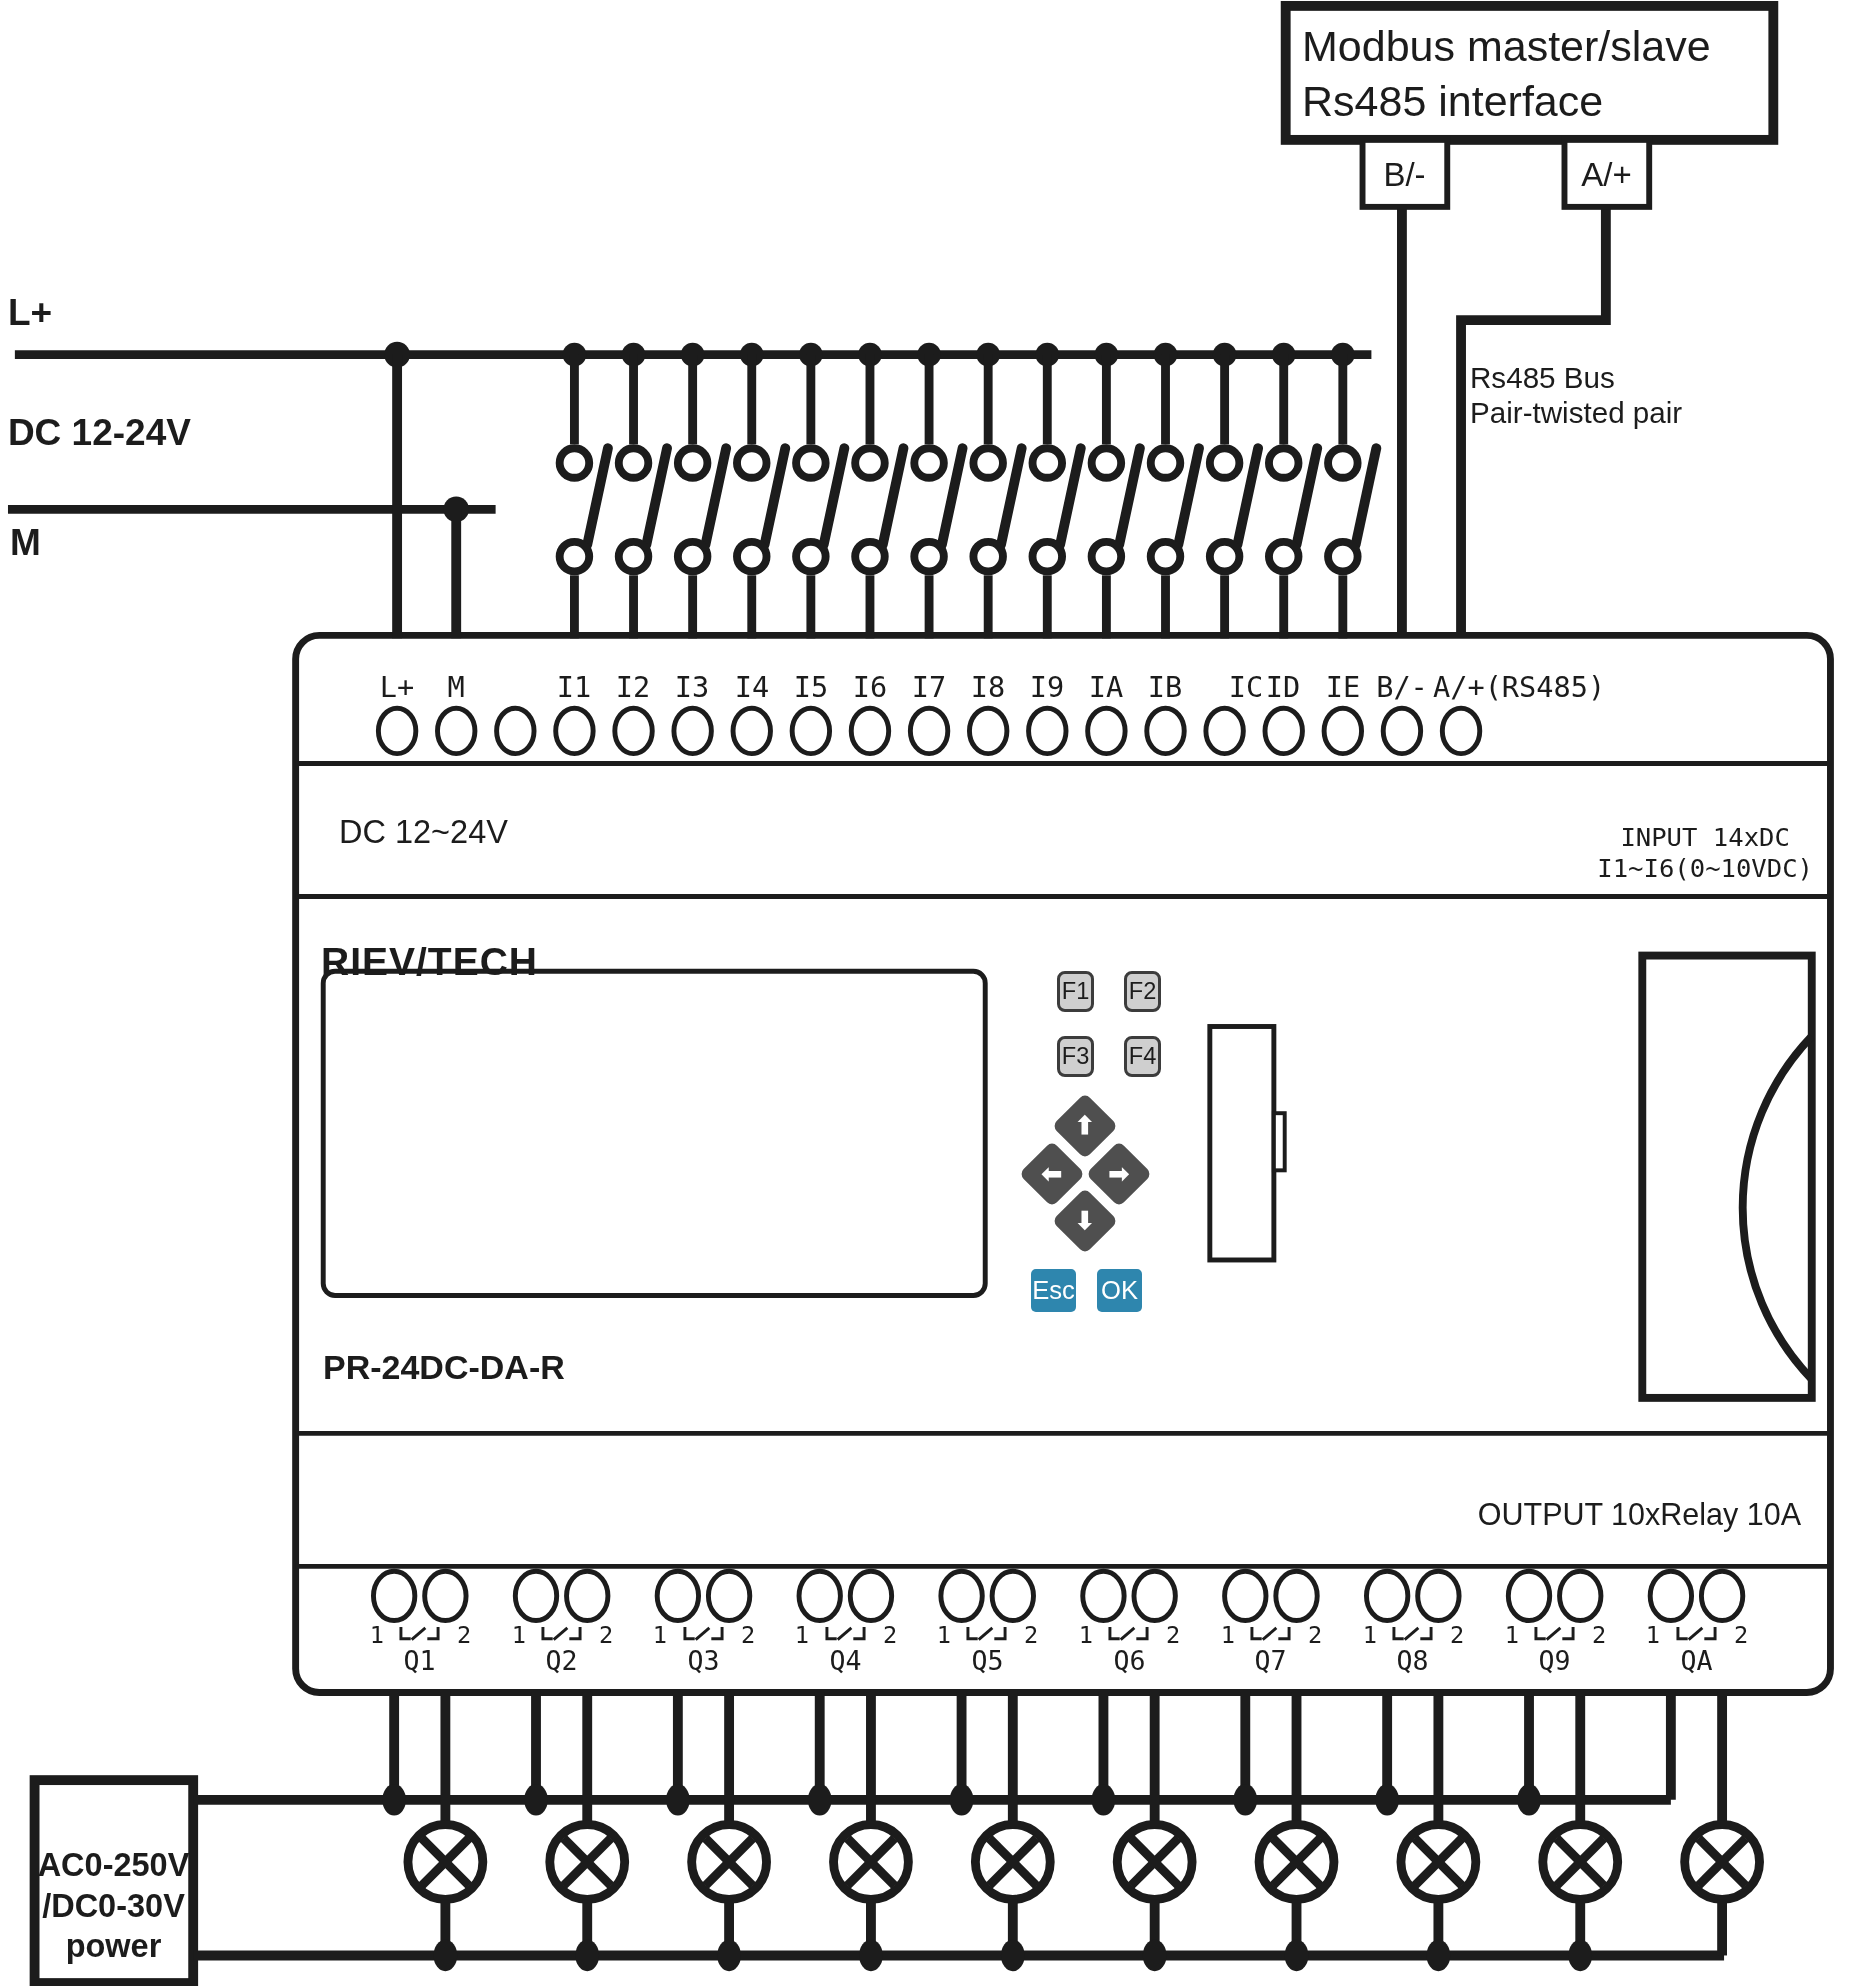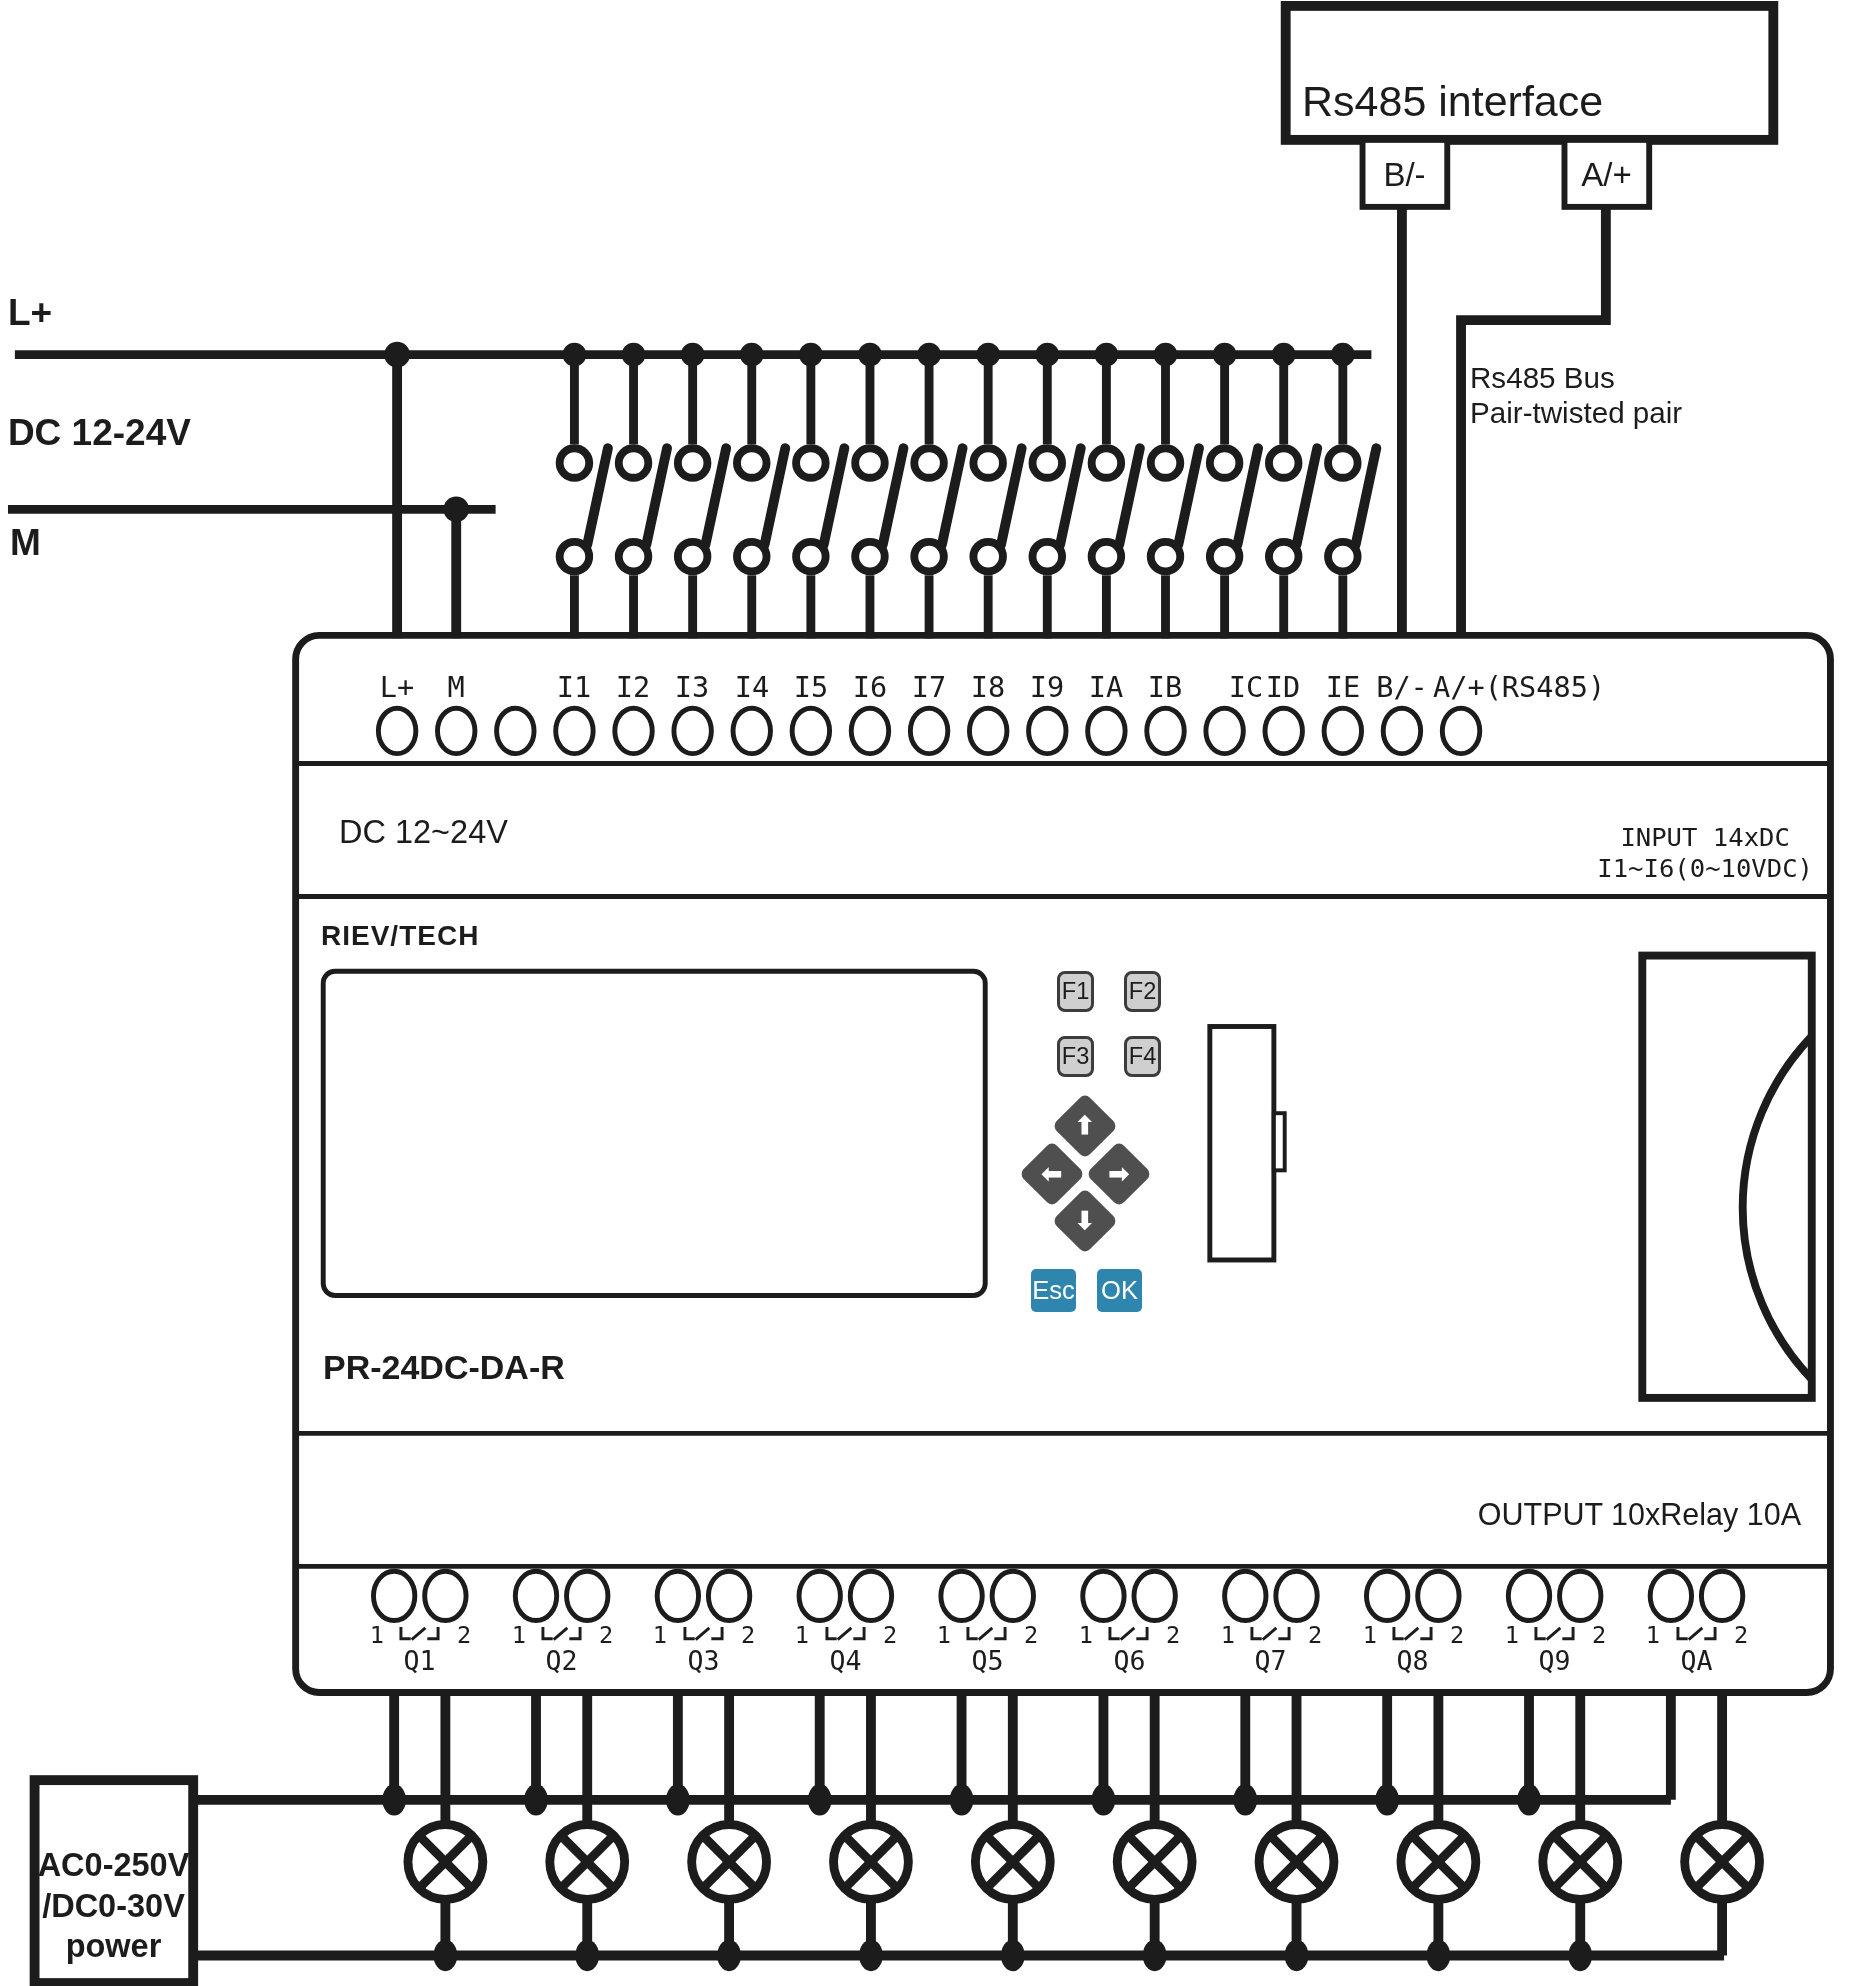--- a/index.html
+++ b/index.html
@@ -10,21 +10,21 @@
   
   .supply-lbl{font-size:37px;font-weight:bold;}
   .modbus-line{font-size:43px;}
   .tab-lbl{font-size:33px;text-align:center;}
   .note-line{font-size:29.6px;}
   .tlabel{position:absolute;top:670px;width:118px;text-align:center;
           font-family:"DejaVu Sans Mono",monospace;font-size:28.6px;}
   .tlabel.wide{width:276px;text-align:left;}
   .dcband{font-size:32.5px;}
   .inputinfo{font-family:"DejaVu Sans Mono",monospace;font-size:25.6px;text-align:center;line-height:30.5px;}
-  .brand{font-size:28px;font-weight:800;letter-spacing:1px;}
+  .brand{font-size:39px;font-weight:800;letter-spacing:1px;margin-top:20px;}
   .model{font-size:34px;font-weight:bold;}
   .outputinfo{font-size:30.5px;}
   .pnum{position:absolute;top:1621px;font-family:"DejaVu Sans Mono",monospace;font-size:23.6px;}
   .qlabel{position:absolute;top:1645px;width:99px;text-align:center;
           font-family:"DejaVu Sans Mono",monospace;font-size:26.6px;}
   .pwr-line{position:absolute;left:34px;width:159px;text-align:center;font-size:32.5px;font-weight:bold;margin-top:32px;}
   
   .fkey{position:absolute;width:37px;height:41px;background:#cfcfcf;border:3px solid #3c3c3c;
         border-radius:7.9px;display:flex;align-items:center;justify-content:center;
         font-size:23.6px;color:#1c1c1c;box-sizing:border-box;margin-left:24px;}
@@ -279,20 +279,21 @@
           <line x1="1724" y1="1914" x2="1772" y2="1866" stroke-width="9"></line>
           <line x1="1748" y1="1928" x2="1748" y2="1985" stroke-width="10"></line>
         </g>
     </g>
   </svg>
 
   <div class="abs supply-lbl" style="left:7.9px;top:292px">L+</div>
   <div class="abs supply-lbl" style="left:7.9px;top:412px">DC  12-24V</div>
   <div class="abs supply-lbl" style="left:9.9px;top:522px">M</div>
 
+  <div class="abs modbus-line" style="left:1302px;top:21.7px">Modbus master/slave</div>
   <div class="abs modbus-line" style="left:1302px;top:77px">Rs485 interface</div>
   <div class="abs tab-lbl" style="left:1362px;top:156px;width:85px">B/-</div>
   <div class="abs tab-lbl" style="left:1564px;top:156px;width:85px">A/+</div>
 
   <div class="abs note-line" style="left:1470px;top:361px">Rs485 Bus</div>
   <div class="abs note-line" style="left:1470px;top:396px">Pair-twisted pair</div>
 
   <div class="abs dcband" style="left:339px;top:814px">DC 12~24V</div>
   <div class="abs inputinfo" style="right:55px;top:822px">
     <div>INPUT  14xDC</div>

